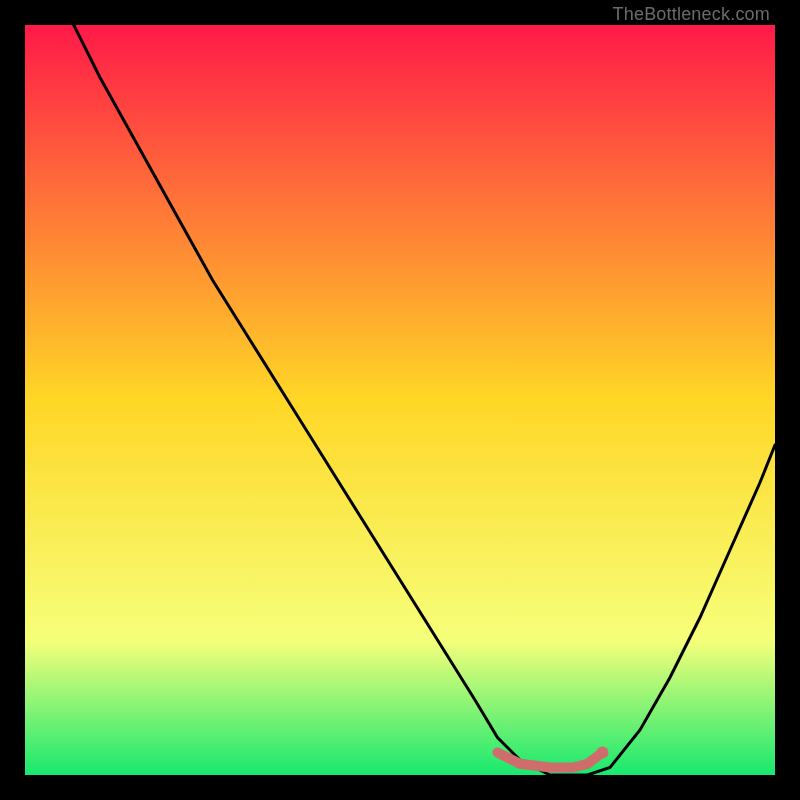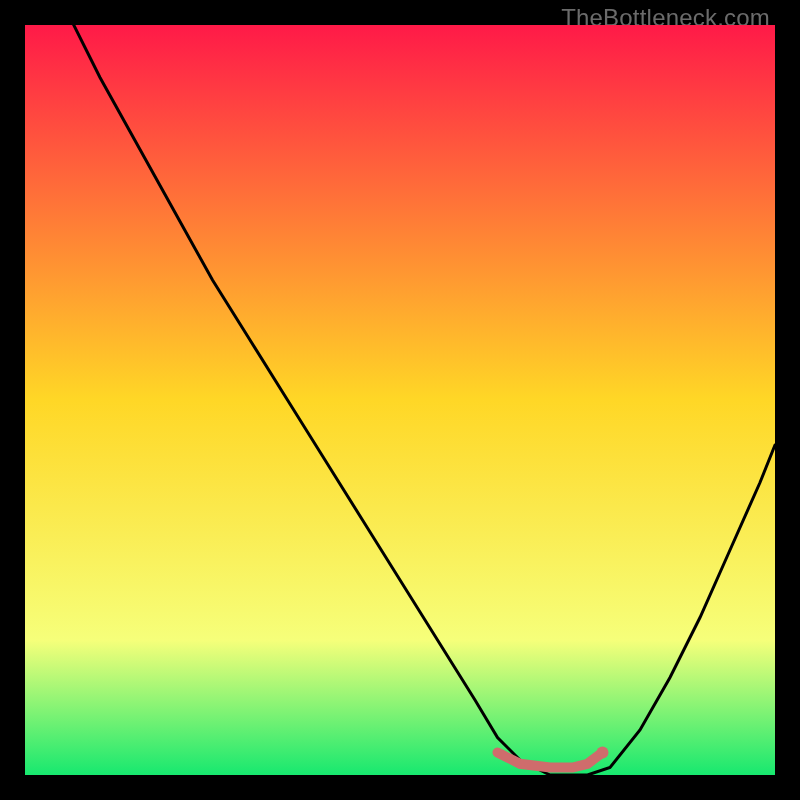--- a/index.html
+++ b/index.html
@@ -37,21 +37,21 @@
     left: 0;
     top: 0;
     width: 750px;
     height: 750px;
   }
   .watermark {
     position: absolute;
     top: 4px;
     right: 30px;
     color: #6b6b6b;
-    font-size: 24px;
+    font-size: 18px;
     font-weight: 500;
     letter-spacing: 0.2px;
   }
 </style>
 </head>
 <body>
 
 <div class="frame">
 
   <div class="watermark">TheBottleneck.com</div>

